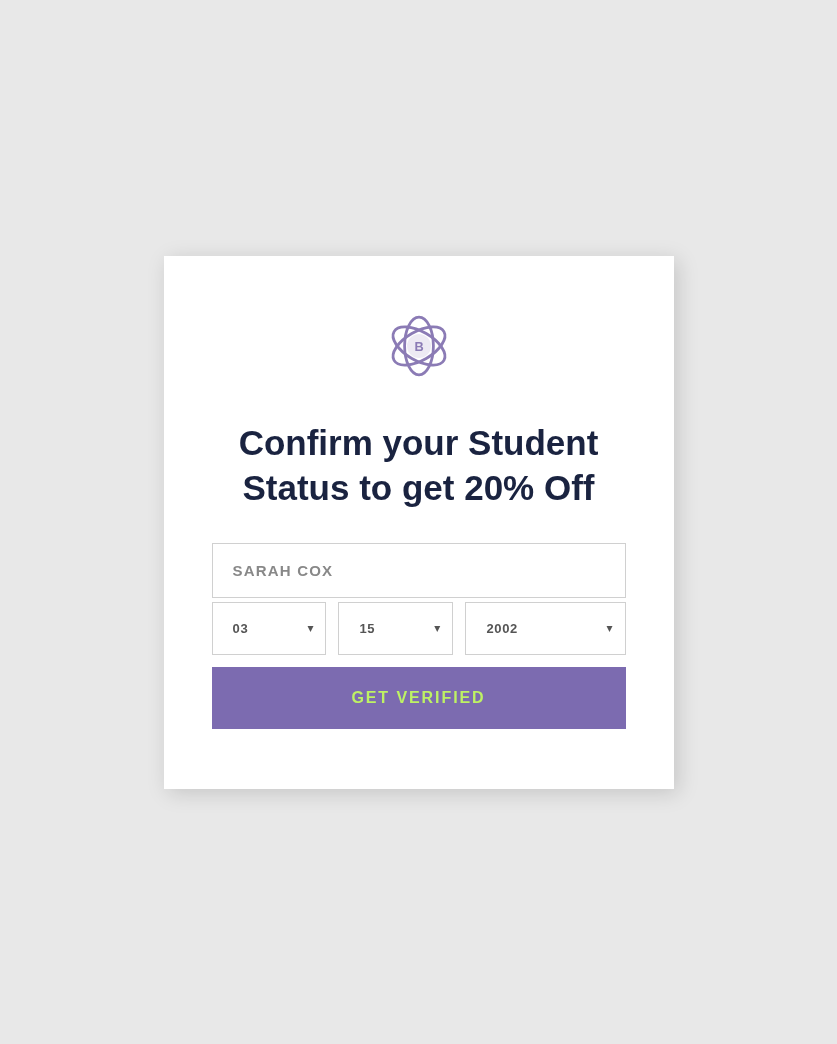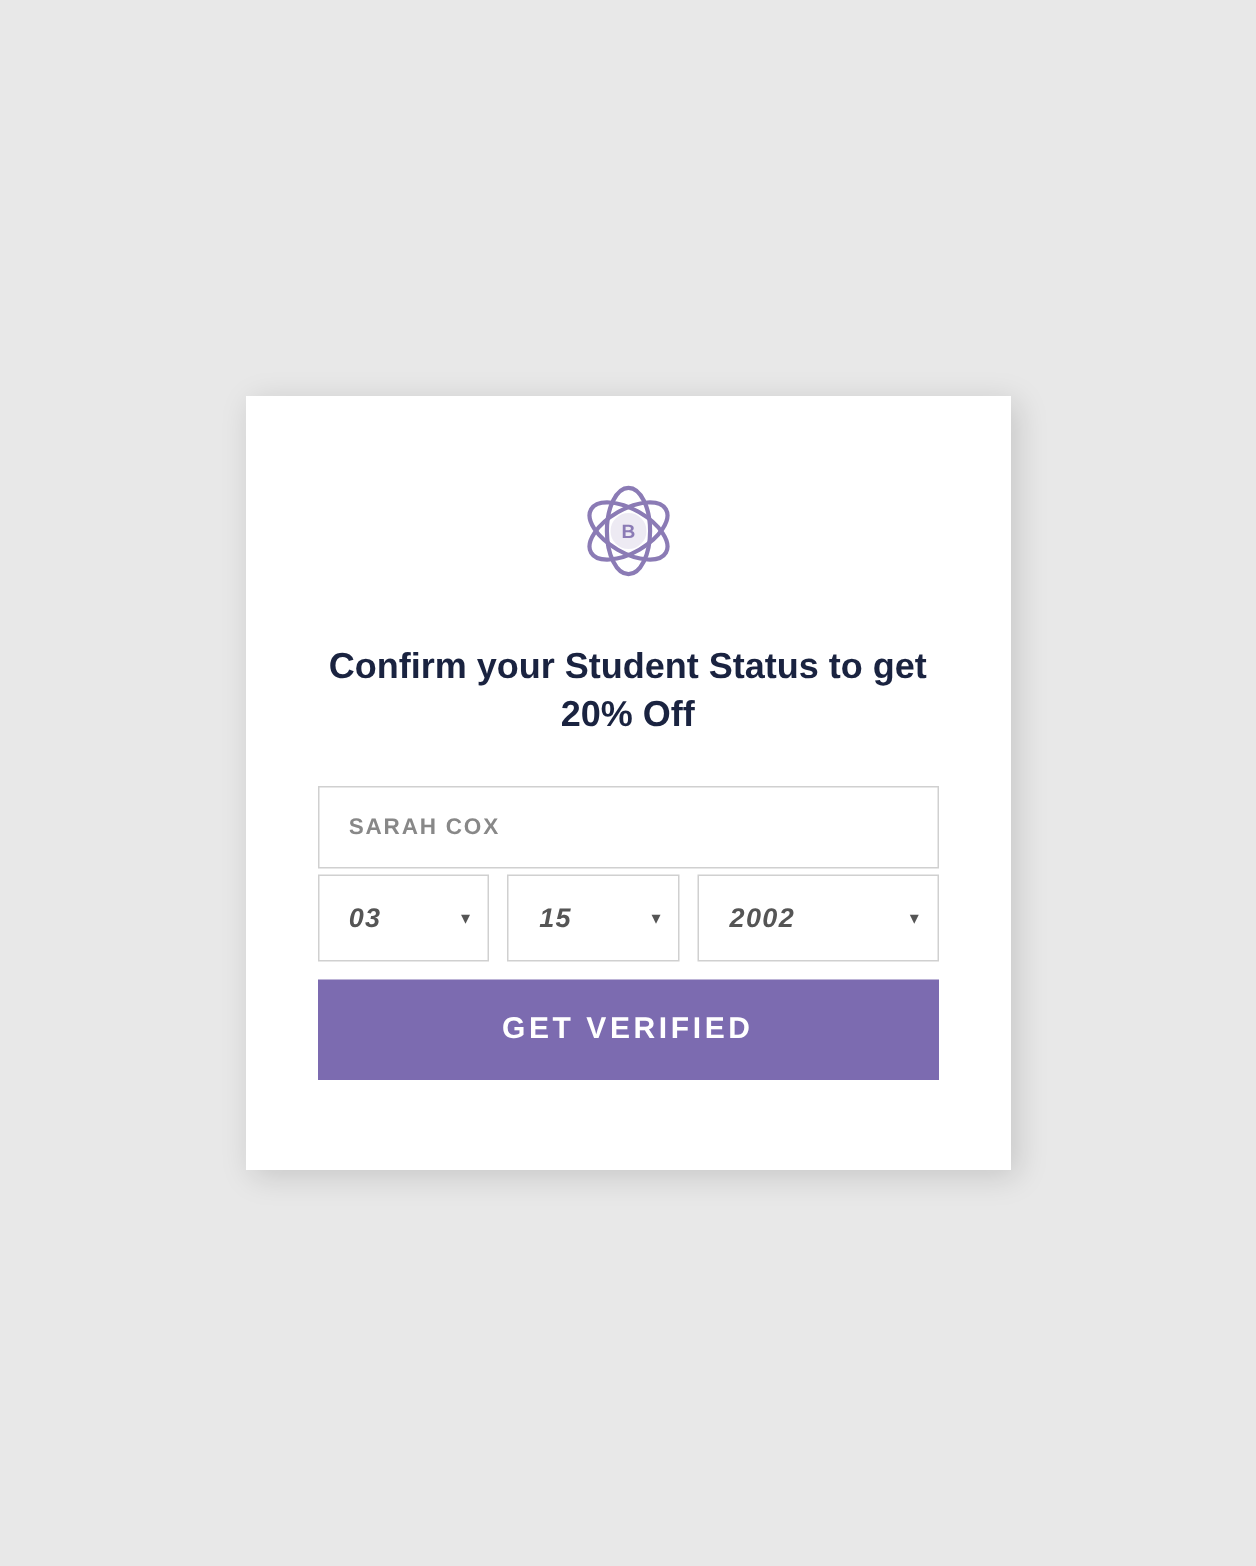--- a/index.html
+++ b/index.html
@@ -31,21 +31,21 @@
     .logo-container {
       margin-bottom: 30px;
     }
 
     .logo-svg {
       width: 80px;
       height: 80px;
     }
 
     .title {
-      font-size: 24px;
+      font-size: 35px;
       font-weight: 800;
       color: #1a2340;
       text-align: center;
       line-height: 1.3;
       margin-bottom: 32px;
     }
 
     .form-container {
       width: 100%;
       display: flex;
@@ -84,45 +84,44 @@
 
     .date-select-wrapper.year-wrapper {
       flex: 1.4;
     }
 
     .date-select {
       width: 100%;
       padding: 18px 36px 18px 20px;
       border: none;
       background: transparent;
-      font-size: 18px;
+      font-size: 13px;
       font-weight: 600;
       color: #555;
       letter-spacing: 0.05em;
       appearance: none;
       -webkit-appearance: none;
       outline: none;
       cursor: pointer;
-      font-style: italic;
     }
 
     .chevron-icon {
       position: absolute;
       right: 12px;
       pointer-events: none;
       color: #555;
       font-size: 12px;
     }
 
     .verify-button {
       width: 100%;
       padding: 22px;
       background: #7c6bb0;
-      color: #ffffff;
-      font-size: 20px;
+      color: #bef264;
+      font-size: 16px;
       font-weight: 700;
       letter-spacing: 0.12em;
       text-transform: uppercase;
       border: none;
       cursor: pointer;
       margin-top: 8px;
     }
   </style>
 </head>
 <body>

